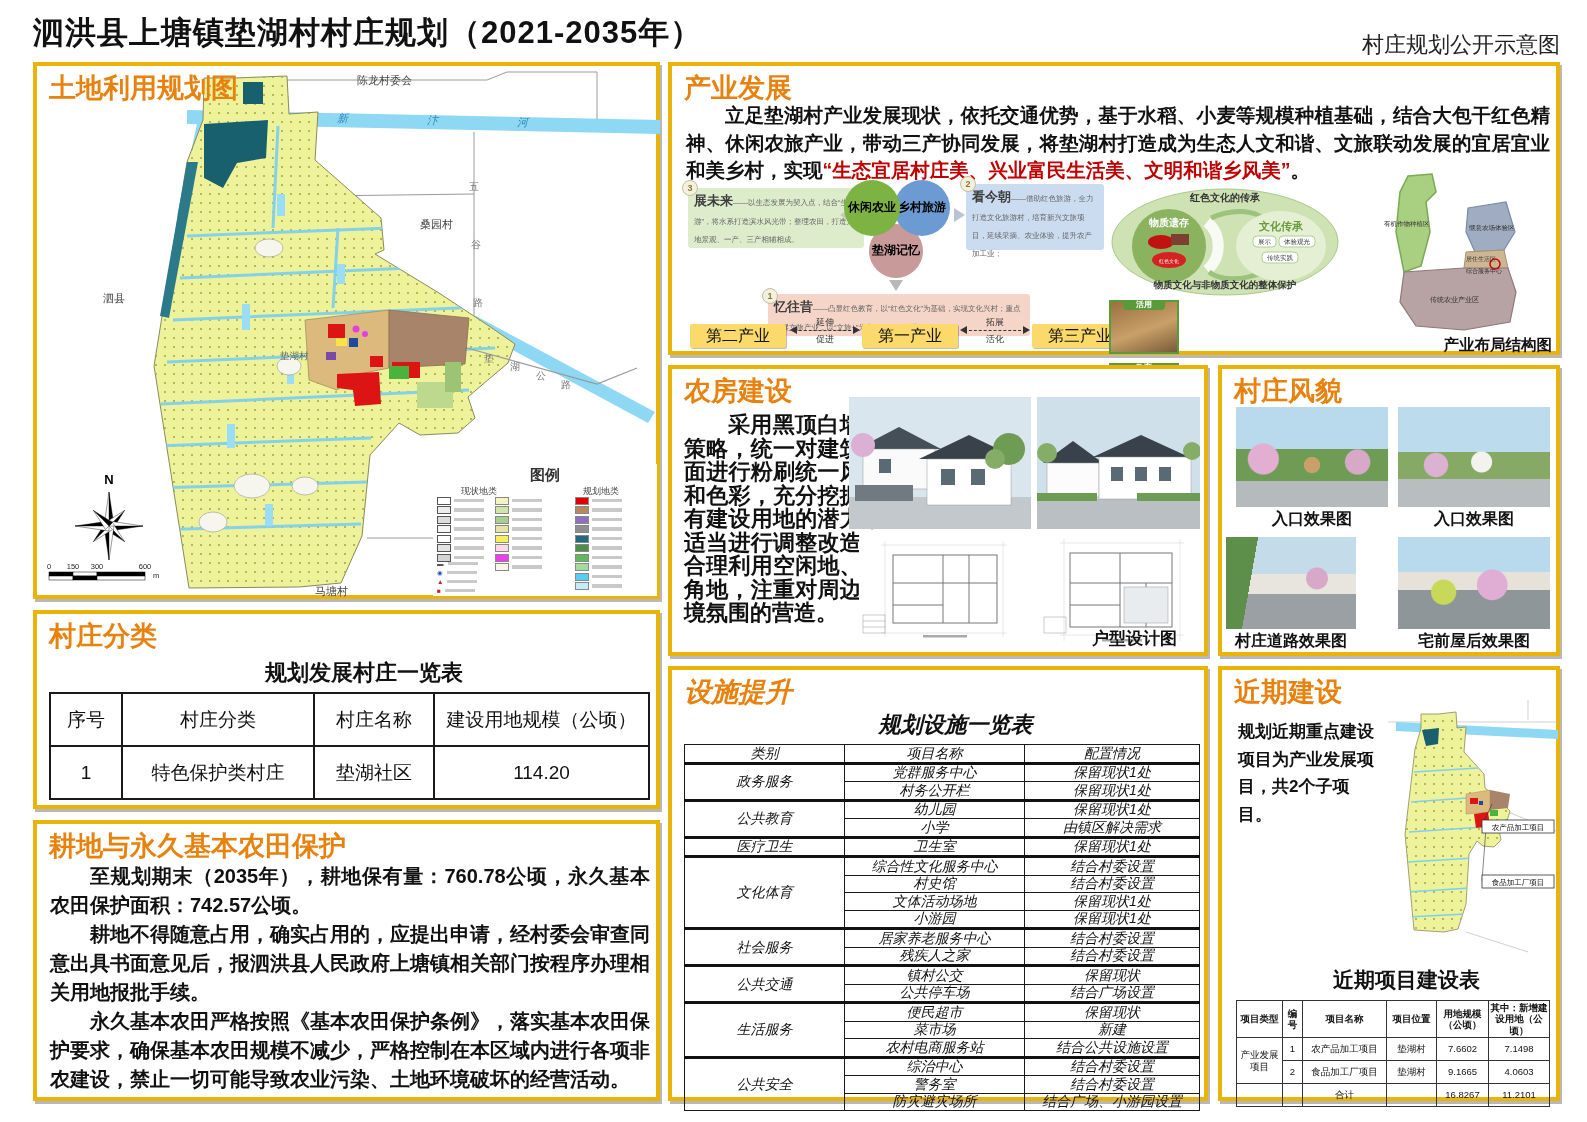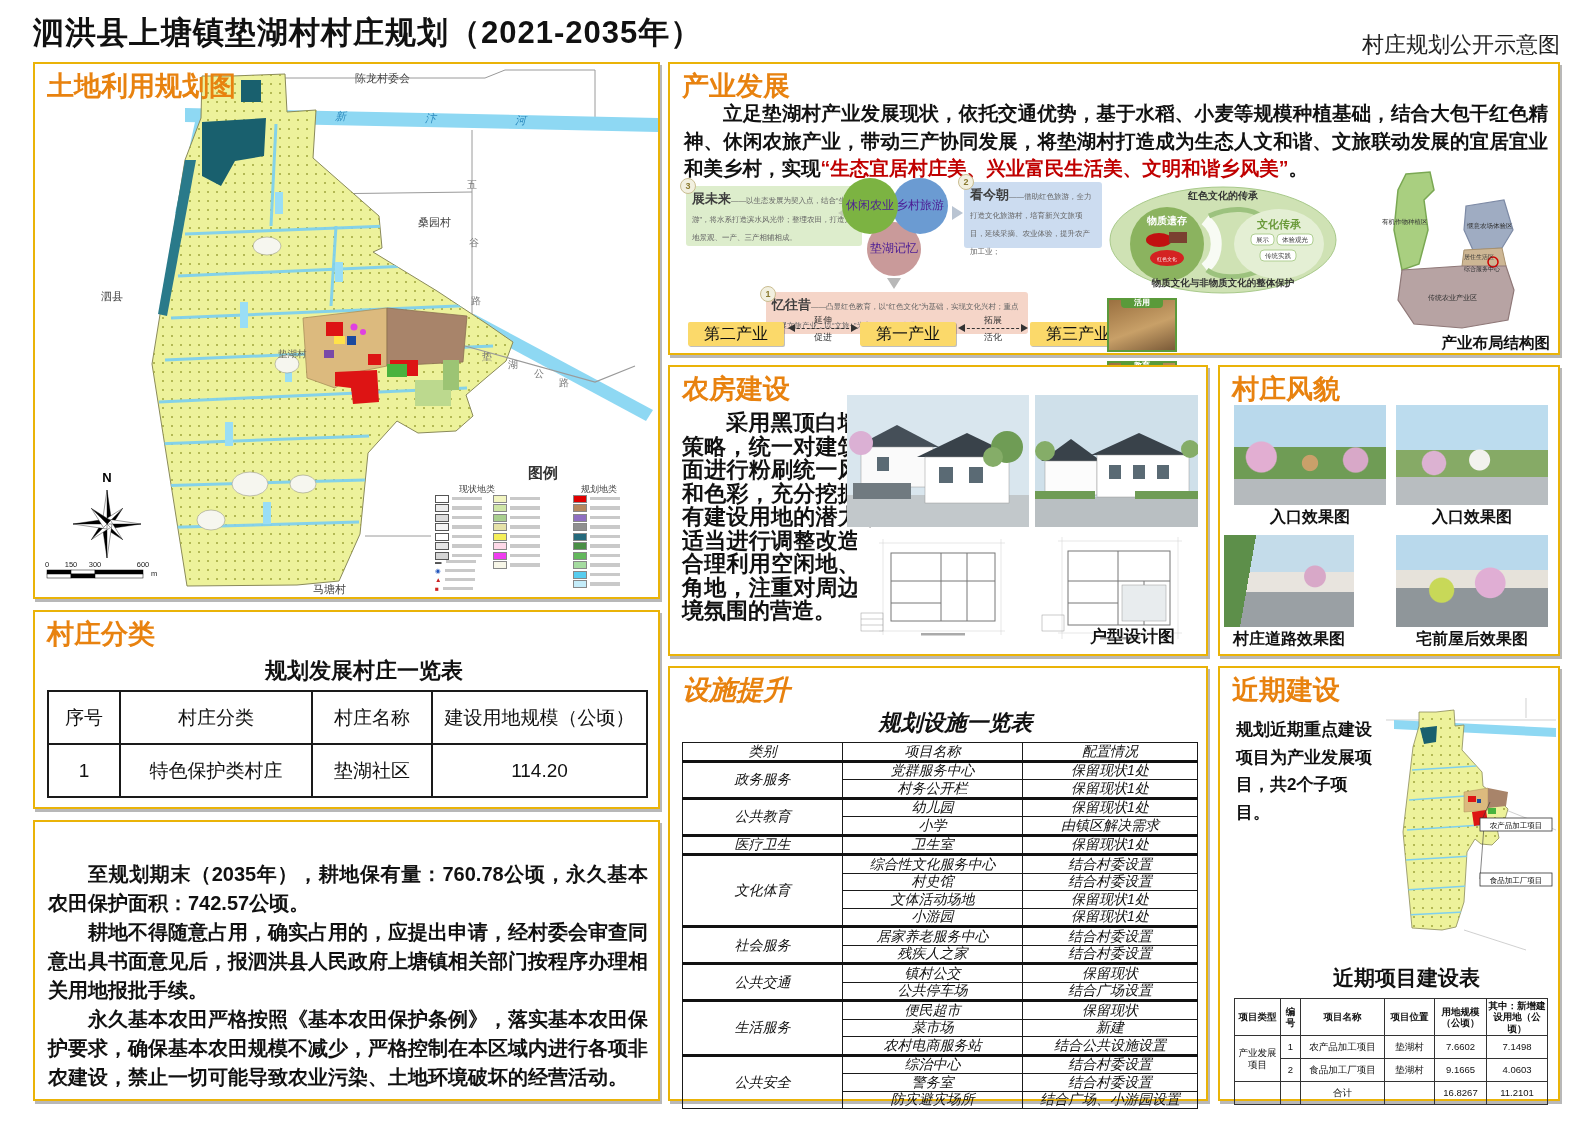--- a/index.html
+++ b/index.html
@@ -1,20 +1,20 @@
 <!DOCTYPE html>
 <html><head>
 <meta charset="utf-8">
 <style>
   html,body{margin:0;padding:0;}
   body{width:1587px;height:1122px;position:relative;background:#fff;
        font-family:"Liberation Sans","DejaVu Sans",sans-serif;color:#111;overflow:hidden;}
   .page-title{position:absolute;left:33px;top:12px;font-size:31px;font-weight:bold;letter-spacing:1px;}
   .page-subtitle{position:absolute;right:27px;top:30px;font-size:22px;color:#222;}
-  .box{position:absolute;background:#fff;border:2px solid #eab308;box-shadow:2px 3px 0 rgba(0,0,0,.28);box-sizing:border-box;padding-left:8px;}
+  .box{position:absolute;background:#fff;border:4px solid #eab308;box-shadow:2px 3px 0 rgba(0,0,0,.28);box-sizing:border-box;padding-left:8px;}
   .sec-title{position:absolute;left:12px;top:4px;margin:0;font-size:27px;font-weight:bold;color:#e8820f;z-index:5;}
   .tbl-title{position:absolute;left:0;right:0;text-align:center;font-weight:bold;font-size:22px;margin-left:35px;}
   table{border-collapse:collapse;}
   
   #box-landuse{left:33px;top:62px;width:627px;height:537px;}
   #landuse-map{position:absolute;left:0;top:0;width:623px;height:533px;}
   #legend{position:absolute;left:396px;top:398px;width:224px;height:132px;background:#fff;font-size:9px;}
   .legend-title{position:absolute;left:0;right:0;top:2px;text-align:center;font-size:15px;font-weight:bold;color:#333;}
   .legend-col-h{position:absolute;top:21px;font-size:9px;color:#444;}
   #lh1{left:28px;} #lh2{left:150px;}
@@ -38,21 +38,21 @@
   #box-industry{left:668px;top:62px;width:892px;height:293px;}
   #industry-para{position:absolute;left:14px;top:36px;width:864px;font-size:19.5px;font-weight:bold;line-height:1.42;text-align:justify;text-indent:2em;margin:0;}
   .red{color:#c00000;}
   #ind-diagram{position:absolute;left:0;top:110px;width:432px;height:180px;font-weight:bold;}
   .callout{position:absolute;border-radius:3px;padding:3px 6px 2px 6px;box-sizing:border-box;}
   .callout .ct{font-size:13px;font-weight:bold;color:#3d3d3d;display:inline;}
   .callout .cx{font-size:7.5px;font-weight:normal;color:#666;line-height:1.25;display:inline;}
   .badge{position:absolute;width:14px;height:14px;border-radius:50%;background:#f2f0e0;border:1px solid #cabd90;
          font-size:9px;line-height:14px;text-align:center;color:#8a7a30;font-weight:bold;z-index:3;}
   .vcircle{position:absolute;border-radius:50%;display:flex;align-items:center;justify-content:center;
-           color:#4c1d95;font-size:12px;font-weight:normal;text-align:center;line-height:1.15;}
+           color:#000000;font-size:12px;font-weight:bold;text-align:center;line-height:1.15;}
   .garrow{position:absolute;width:0;height:0;}
   .indbox{position:absolute;background:#fbd96a;border-radius:2px;height:24px;line-height:24px;text-align:center;
           font-size:16px;font-weight:normal;box-shadow:1px 1px 0 rgba(0,0,0,.25);width:96px;}
   .flow{position:absolute;width:70px;text-align:center;font-weight:normal;}
   .flow-lab{font-size:9px;color:#333;line-height:10px;}
   .flow-line{position:relative;border-top:1.6px dashed #333;margin:3px 4px;}
   .flow-line::before{content:'';position:absolute;left:-4px;top:-5px;border-right:7px solid #333;border-top:4px solid transparent;border-bottom:4px solid transparent;}
   .flow-line::after{content:'';position:absolute;right:-4px;top:-5px;border-left:7px solid #333;border-top:4px solid transparent;border-bottom:4px solid transparent;}
   #culture-wrap{position:absolute;left:437px;top:118px;width:232px;height:172px;}
   #culture-photos{position:absolute;left:0;top:116px;width:232px;display:flex;gap:9px;flex-direction:column;}
@@ -406,20 +406,21 @@
         <td>1</td>
         <td>特色保护类村庄</td>
         <td>垫湖社区</td>
         <td>114.20</td>
       </tr>
     </tbody>
       </table>
   </section>
 
   <section class="box" id="box-farm">
+    <h2 class="sec-title">耕地与永久基本农田保护</h2>
     <div class="farm-text">
       <p>至规划期末（2035年），耕地保有量：760.78公顷，永久基本农田保护面积：742.57公顷。</p>
       <p>耕地不得随意占用，确实占用的，应提出申请，经村委会审查同意出具书面意见后，报泗洪县人民政府上塘镇相关部门按程序办理相关用地报批手续。</p>
       <p>永久基本农田严格按照《基本农田保护条例》，落实基本农田保护要求，确保基本农田规模不减少，严格控制在本区域内进行各项非农建设，禁止一切可能导致农业污染、土地环境破坏的经营活动。</p>
     </div>
   </section>
 
   <section class="box" id="box-industry">
     <h2 class="sec-title">产业发展</h2>
     <p id="industry-para"><span>立足垫湖村产业发展现状，依托交通优势，基于水稻、小麦等规模种植基础，结合大包干红色精神、休闲农旅产业，带动三产协同发展，将垫湖村打造成为生态人文和谐、文旅联动发展的宜居宜业和美乡村，实现</span><span class="red">“生态宜居村庄美、兴业富民生活美、文明和谐乡风美”</span><span>。</span></p>

